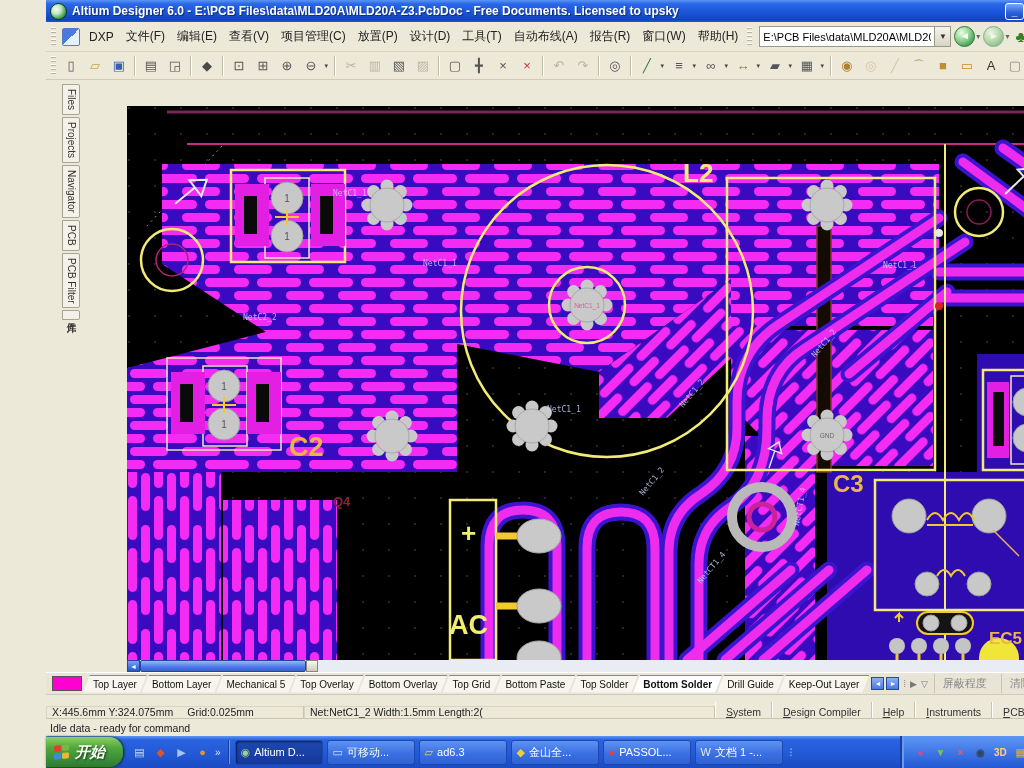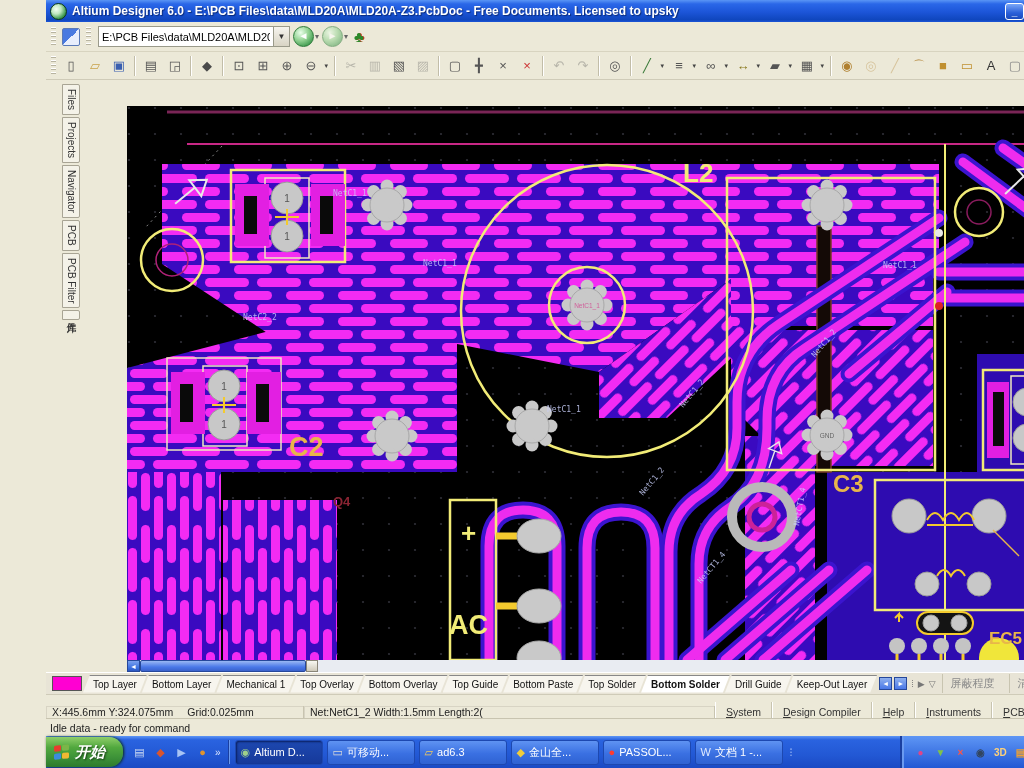--- a/index.html
+++ b/index.html
@@ -175,20 +175,34 @@
   <span class="applogo"></span>
   <span class="ttext">Altium Designer 6.0 - E:\PCB Files\data\MLD20A\MLD20A-Z3.PcbDoc - Free Documents. Licensed to upsky</span>
   <span class="winbtn">_</span>
   <span class="winbtn">□</span>
   <span class="winbtn close">×</span>
 </div>
 
 <div id="menubar" class="abs">
   <span class="grip"></span>
   <span class="dxp-ico"></span>
+  <div style="display:flex;align-items:center;">
+    <span class="menu-item">DXP</span>
+      <span class="menu-item">文件(F)</span>
+      <span class="menu-item">编辑(E)</span>
+      <span class="menu-item">查看(V)</span>
+      <span class="menu-item">项目管理(C)</span>
+      <span class="menu-item">放置(P)</span>
+      <span class="menu-item">设计(D)</span>
+      <span class="menu-item">工具(T)</span>
+      <span class="menu-item">自动布线(A)</span>
+      <span class="menu-item">报告(R)</span>
+      <span class="menu-item">窗口(W)</span>
+      <span class="menu-item">帮助(H)</span>
+  </div>
   <span class="grip"></span>
   <div id="addressbox">
     <input readonly="" value="E:\PCB Files\data\MLD20A\MLD20A-Z3-" style="">
     <span class="drop">▼</span>
   </div>
   <span class="navbtn">◄</span>
     <span class="tinydrop">▾</span>
   <span class="navbtn fwd">►</span>
     <span class="tinydrop">▾</span>
   <span class="plant-ico">♣</span>
@@ -625,24 +639,24 @@
     <span class="vtab">收藏</span>
       <span class="vtab">剪贴板</span>
   </div>
 </div>
 
 <div id="layerbar" class="abs">
   <span id="layerswatch" style="background: rgb(255, 0, 210);"></span>
   <div style="display:flex;align-items:center;">
     <span class="ltab">Top Layer</span>
       <span class="ltab">Bottom Layer</span>
-      <span class="ltab">Mechanical 1</span>
+      <span class="ltab">Mechanical 5</span>
       <span class="ltab">Top Overlay</span>
       <span class="ltab">Bottom Overlay</span>
-      <span class="ltab">Top Guide</span>
+      <span class="ltab">Top Grid</span>
       <span class="ltab">Bottom Paste</span>
       <span class="ltab">Top Solder</span>
       <span class="ltab active">Bottom Solder</span>
       <span class="ltab">Drill Guide</span>
       <span class="ltab">Keep-Out Layer</span>
   </div>
   <span class="lbtn">◄</span>
   <span class="lbtn">►</span>
   <span class="lico">⁞</span>
   <span class="lico">▶</span>

